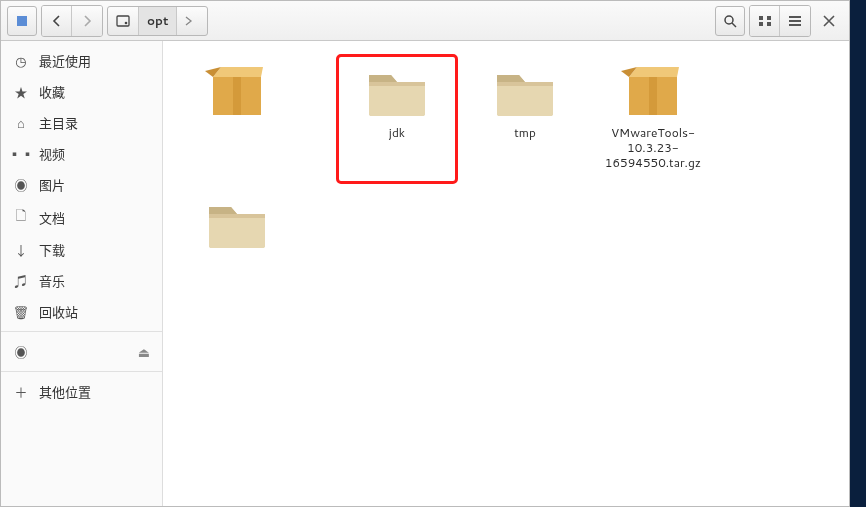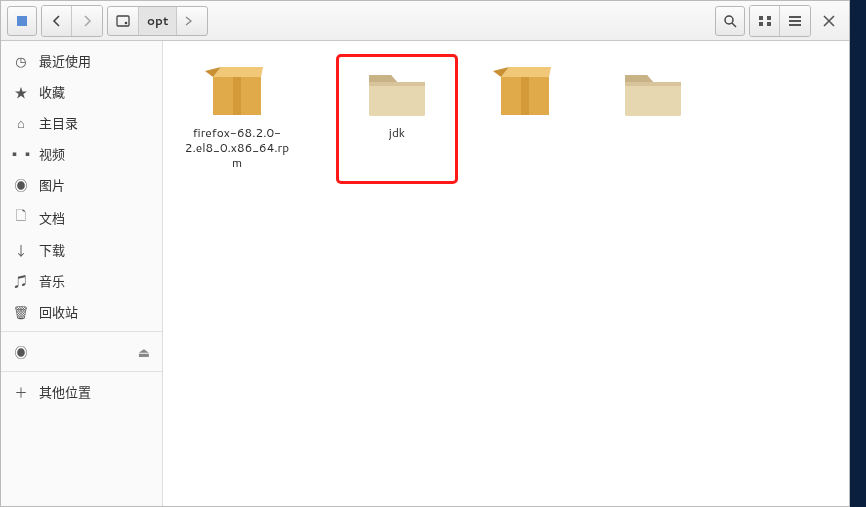--- a/index.html
+++ b/index.html
@@ -269,38 +269,47 @@
     </div>
 
     <div class="content" id="content">
         <div class="file-item">
   <svg class="file-icon" viewBox="0 0 68 58">
     <rect x="10" y="16" width="48" height="38" fill="#e0a94a"></rect>
     <path d="M10 16 L18 6 H60 L58 16 Z" fill="#f0c878"></path>
     <path d="M10 16 L2 10 L18 6 L10 16 Z" fill="#c98f35"></path>
     <rect x="30" y="16" width="8" height="38" fill="#d49a3a"></rect>
   </svg>
-<div class="file-label">firefox-68.2.0-2.el8_0.x86_64.rpm</div>
         </div>
         <div class="file-item highlight">
   <svg class="file-icon" viewBox="0 0 68 58">
     <path d="M6 14 h22 l6 7 h28 v31 a3 3 0 0 1 -3 3 H9 a3 3 0 0 1 -3 -3 z" fill="#d8c49a"></path>
     <path d="M6 14 h22 l6 7 H6 z" fill="#c7b385"></path>
     <rect x="6" y="21" width="56" height="34" rx="2" fill="#e6d7b1"></rect>
     <rect x="6" y="21" width="56" height="4" fill="#d8c49a"></rect>
   </svg>
 <div class="file-label">jdk</div>
         </div>
         <div class="file-item">
   <svg class="file-icon" viewBox="0 0 68 58">
+    <path d="M6 14 h22 l6 7 h28 v31 a3 3 0 0 1 -3 3 H9 a3 3 0 0 1 -3 -3 z" fill="#d8c49a"></path>
+    <path d="M6 14 h22 l6 7 H6 z" fill="#c7b385"></path>
+    <rect x="6" y="21" width="56" height="34" rx="2" fill="#e6d7b1"></rect>
+    <rect x="6" y="21" width="56" height="4" fill="#d8c49a"></rect>
+  </svg>
+<div class="file-label">tmp</div>
+        </div>
+        <div class="file-item">
+  <svg class="file-icon" viewBox="0 0 68 58">
     <rect x="10" y="16" width="48" height="38" fill="#e0a94a"></rect>
     <path d="M10 16 L18 6 H60 L58 16 Z" fill="#f0c878"></path>
     <path d="M10 16 L2 10 L18 6 L10 16 Z" fill="#c98f35"></path>
     <rect x="30" y="16" width="8" height="38" fill="#d49a3a"></rect>
   </svg>
+<div class="file-label">VMwareTools-10.3.23-16594550.tar.gz</div>
         </div>
         <div class="file-item">
   <svg class="file-icon" viewBox="0 0 68 58">
     <path d="M6 14 h22 l6 7 h28 v31 a3 3 0 0 1 -3 3 H9 a3 3 0 0 1 -3 -3 z" fill="#d8c49a"></path>
     <path d="M6 14 h22 l6 7 H6 z" fill="#c7b385"></path>
     <rect x="6" y="21" width="56" height="34" rx="2" fill="#e6d7b1"></rect>
     <rect x="6" y="21" width="56" height="4" fill="#d8c49a"></rect>
   </svg>
         </div>
       </div>

